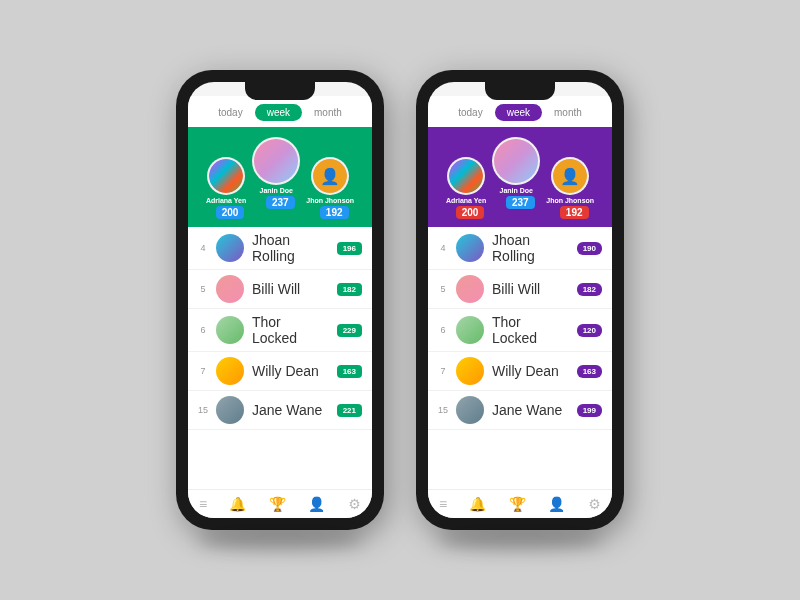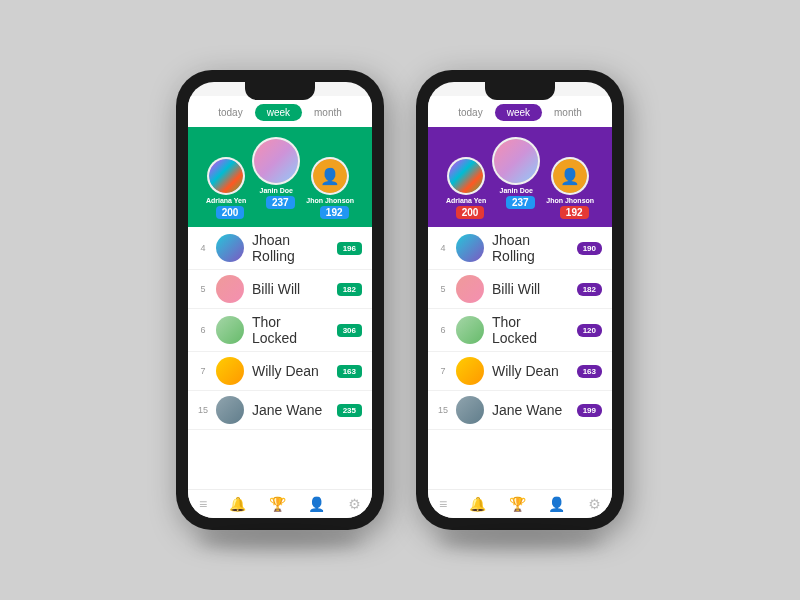--- a/index.html
+++ b/index.html
@@ -255,33 +255,33 @@
           <div class="list-row">
             <div class="rank-num">5</div>
             <div class="row-avatar av-5"></div>
             <div class="row-name">Billi Will</div>
             <div class="row-score green-score">182</div>
           </div>
           <div class="list-row">
             <div class="rank-num">6</div>
             <div class="row-avatar av-6"></div>
             <div class="row-name">Thor Locked</div>
-            <div class="row-score green-score">306</div>
+            <div class="row-score green-score">229</div>
           </div>
           <div class="list-row">
             <div class="rank-num">7</div>
             <div class="row-avatar av-7"></div>
             <div class="row-name">Willy Dean</div>
             <div class="row-score green-score">163</div>
           </div>
           <div class="list-row">
             <div class="rank-num">15</div>
             <div class="row-avatar av-8"></div>
             <div class="row-name">Jane Wane</div>
-            <div class="row-score green-score">235</div>
+            <div class="row-score green-score">221</div>
           </div>
         </div>
         <div class="bottom-nav">
           <div class="nav-icon">≡</div>
           <div class="nav-icon">🔔</div>
           <div class="nav-icon active">🏆</div>
           <div class="nav-icon">👤</div>
           <div class="nav-icon">⚙</div>
         </div>
       </div>

